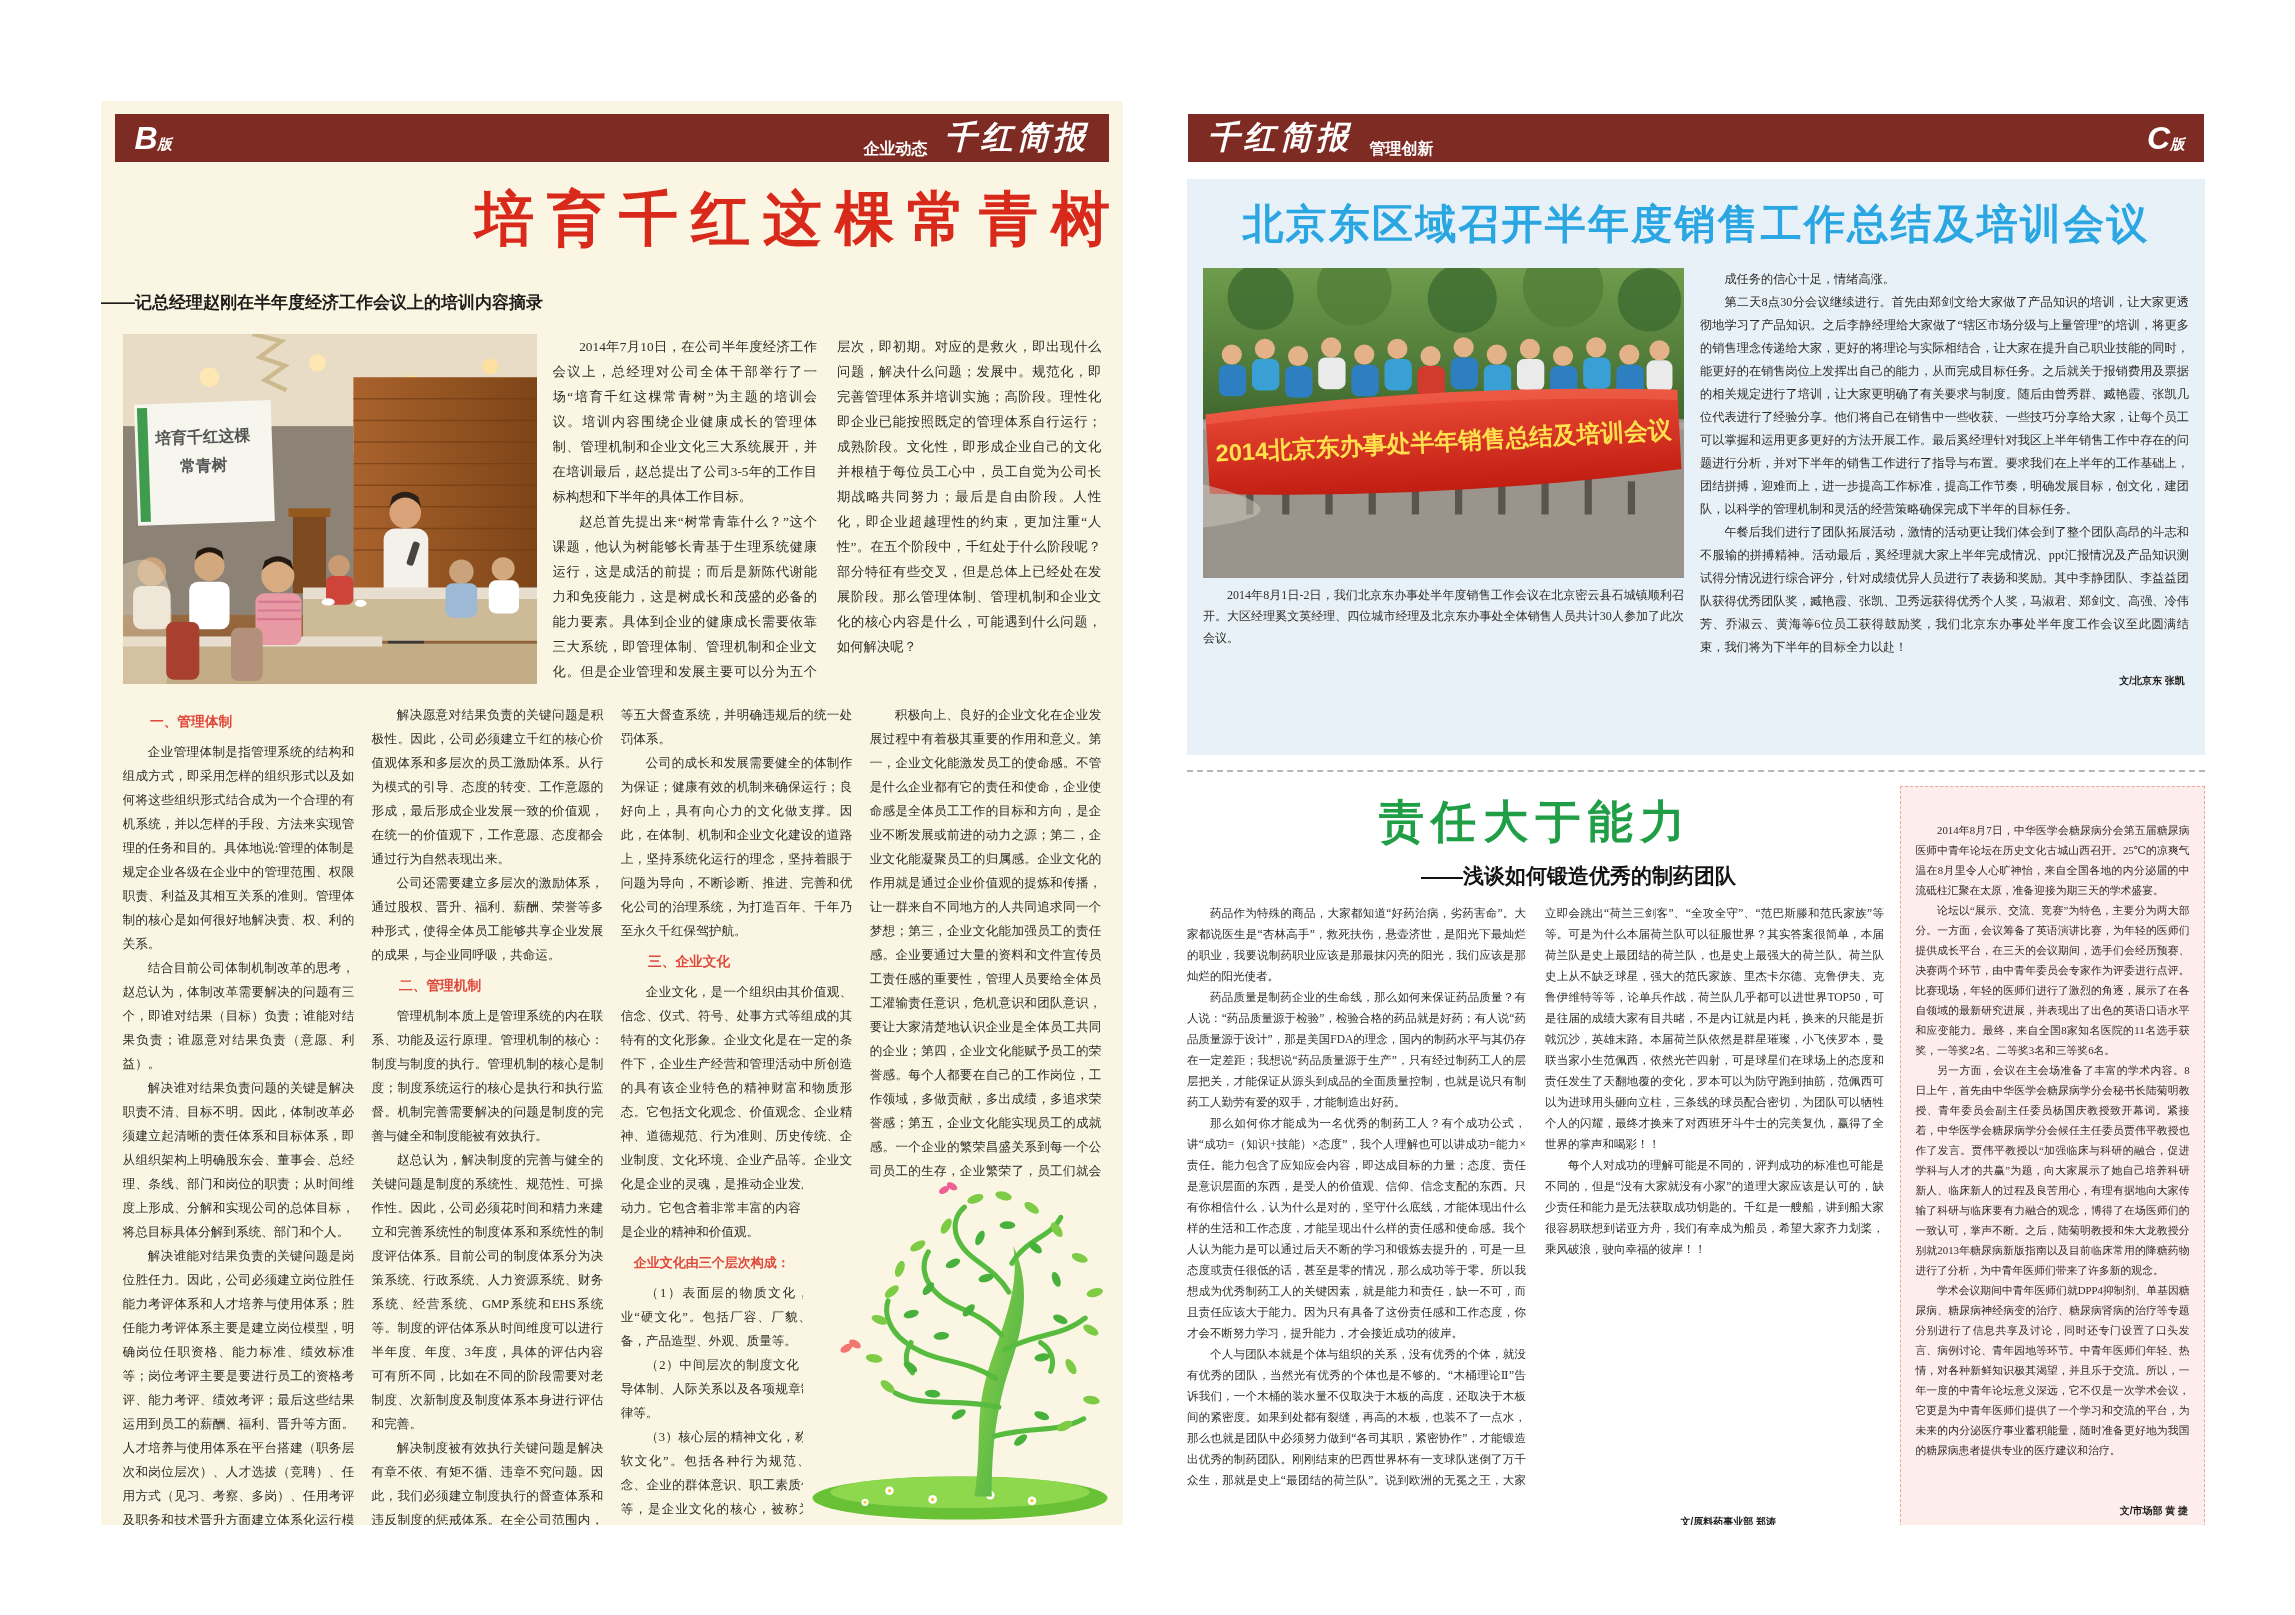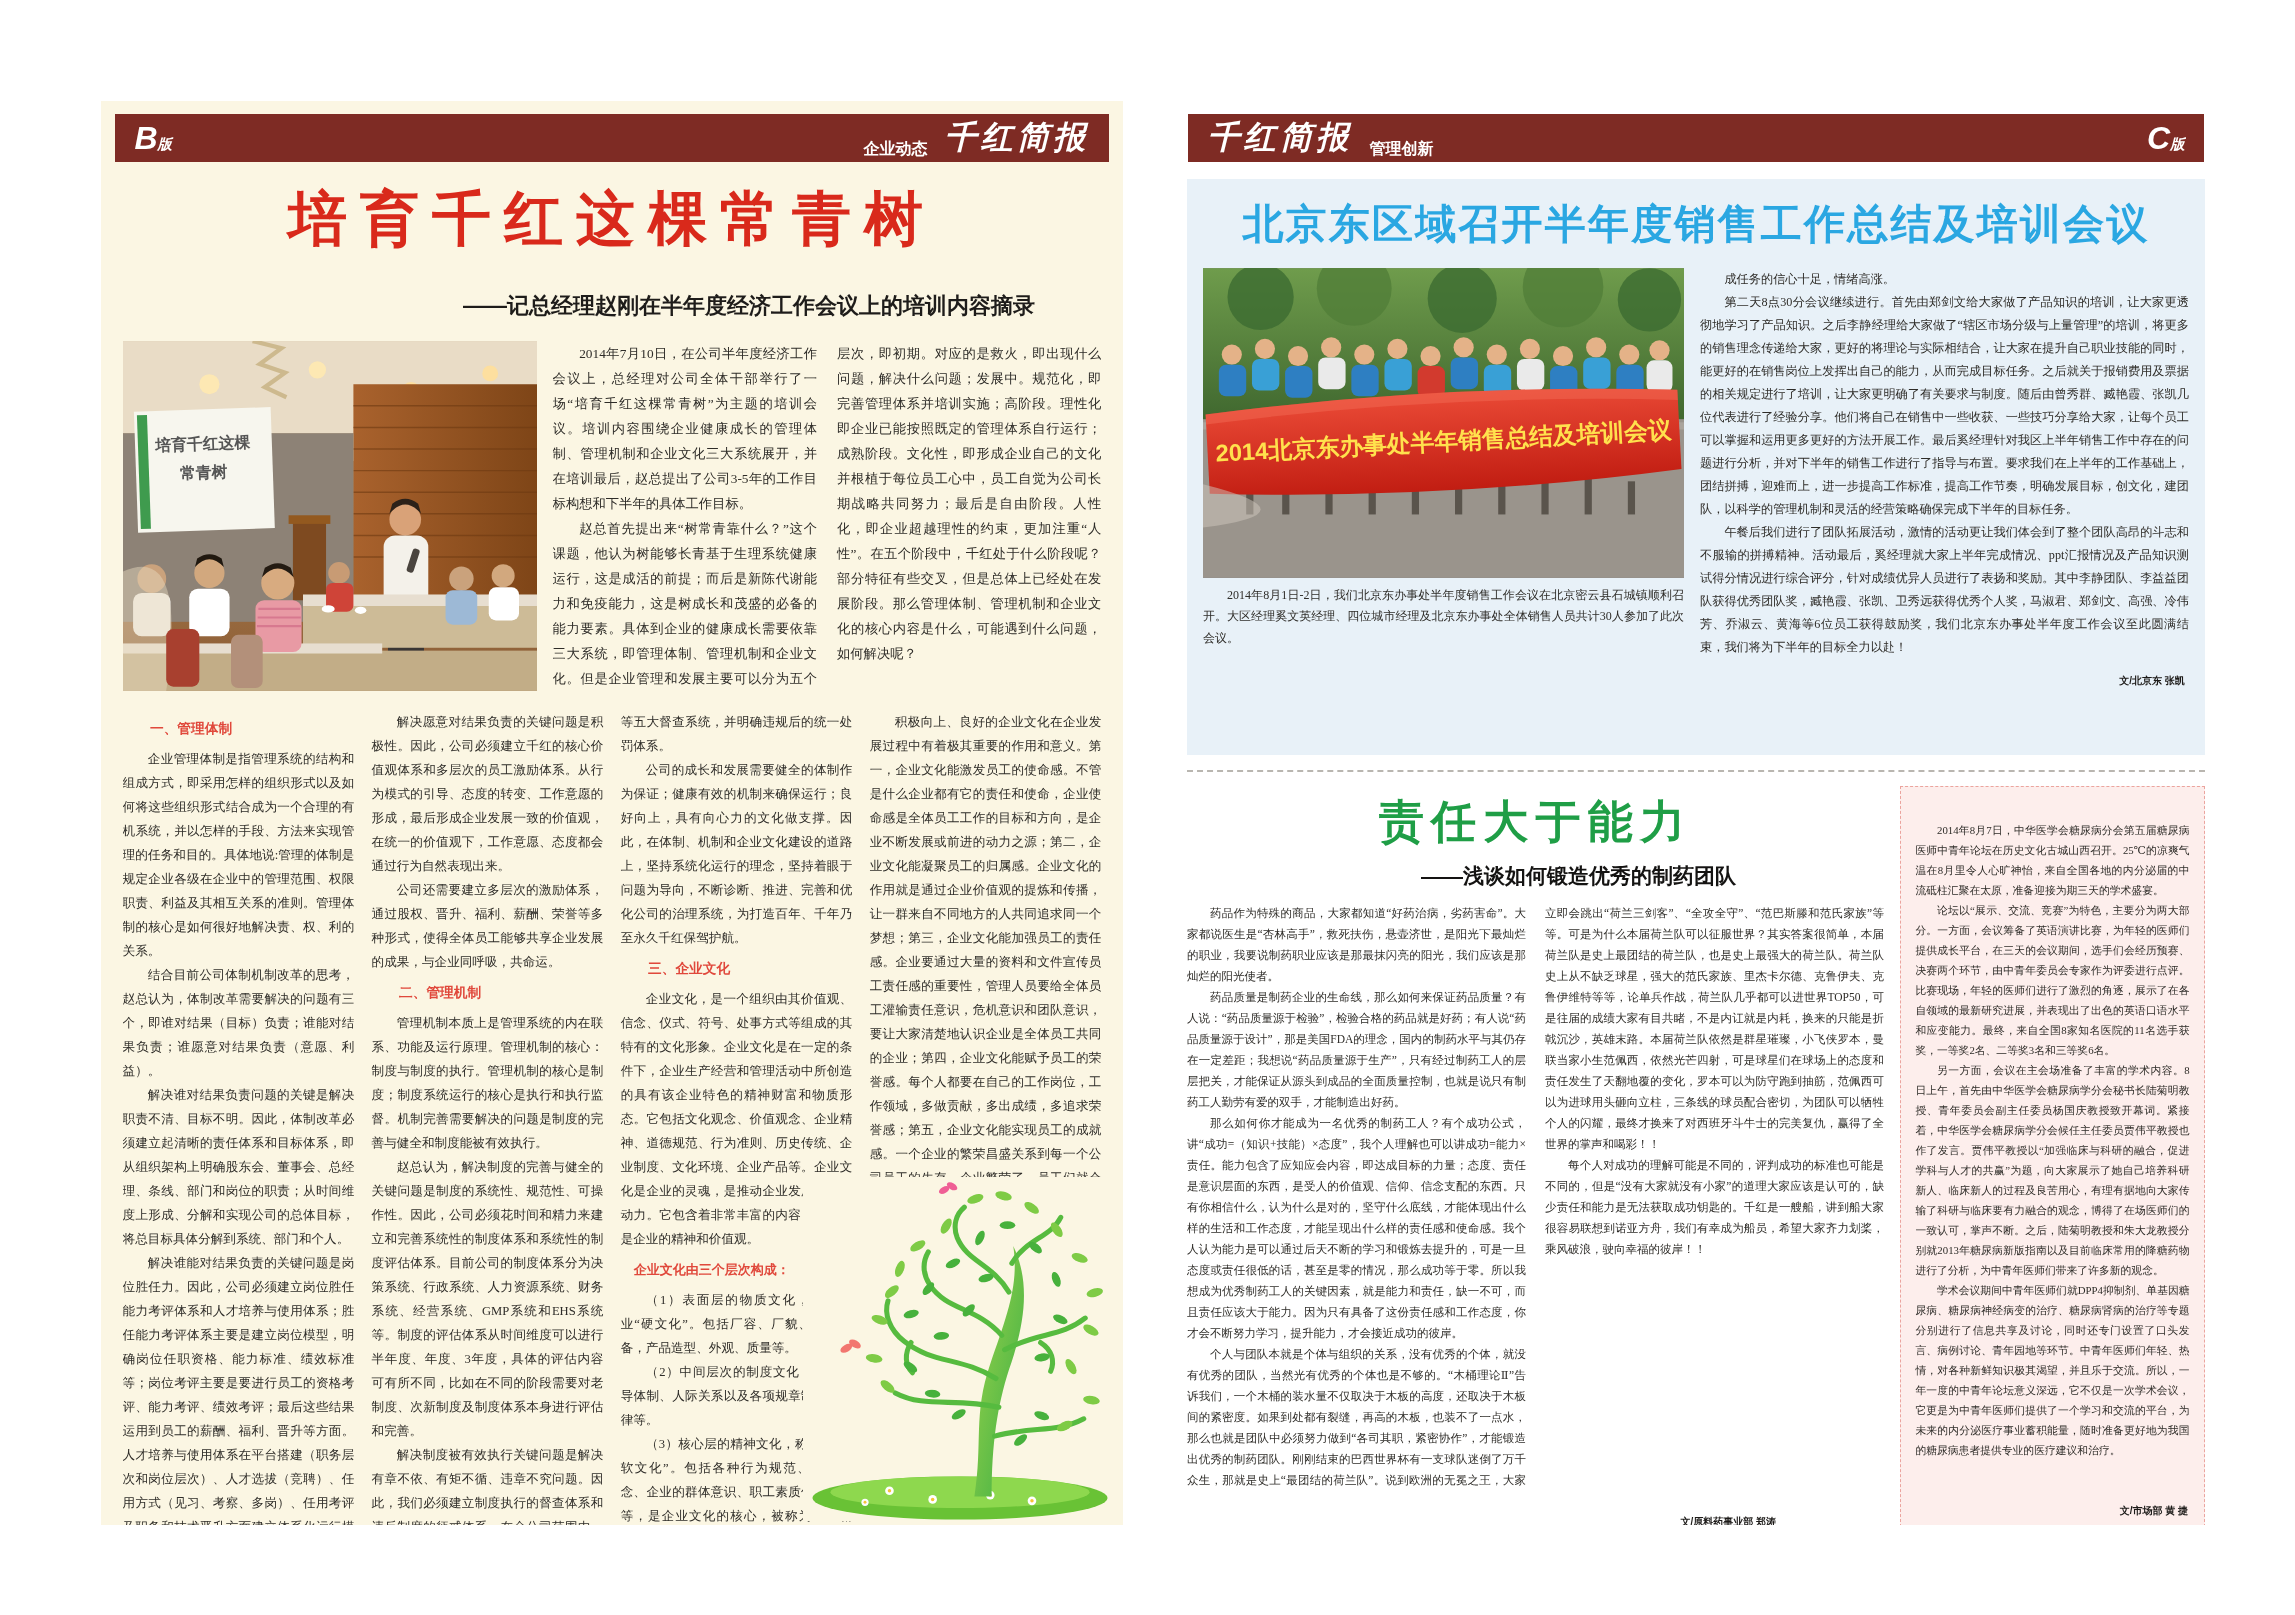--- a/index.html
+++ b/index.html
@@ -14,24 +14,24 @@
        display:flex;align-items:center;justify-content:space-between;padding:0 19px;box-sizing:border-box;}
   .edition{font-family:"Liberation Sans","DejaVu Sans",sans-serif;font-weight:700;font-style:italic;}
   .edition .big{font-size:32px;}
   .edition .small{font-size:14.4px;}
   .mast-group{display:flex;align-items:flex-end;gap:17px;}
   .bar-small{font-family:"Liberation Sans","DejaVu Sans",sans-serif;font-size:16px;font-weight:700;}
   .bar-mast{font-size:32px;font-weight:700;font-style:italic;letter-spacing:4.3px;
             font-family:"Liberation Serif","DejaVu Serif",serif;}
 
   
-  .b-headline{margin-top:24.5px;text-align:center;color:#d9291b;font-size:59px;font-weight:700;
+  .b-headline{margin-top:24.5px;text-align:right;color:#d9291b;font-size:59px;font-weight:700;
               letter-spacing:13px;line-height:1.1;}
-  .b-subtitle{margin-top:14.4px;text-align:right;padding-right:88px;font-family:"Liberation Sans","DejaVu Sans",sans-serif;
-              font-weight:700;font-size:22px;color:#1e1c1a;}
+  .b-subtitle{margin-top:14.4px;padding-right:88px;font-family:"Liberation Sans","DejaVu Sans",sans-serif;
+              font-weight:700;font-size:17px;color:#1e1c1a;}
 
   .top-flow{display:flex;gap:16px;margin:20px 21.6px 0;height:356px;}
   .photo-b{flex:none;width:414px;height:350px;overflow:hidden;background:#8a5a32;}
   .top-cols{flex:1;column-count:2;column-gap:20px;font-size:13.3px;line-height:25px;
             text-align:justify;overflow:hidden;height:100%;column-fill:auto;}
 
   .body-cols{margin:13px 21.6px 0;height:858px;column-count:4;column-gap:17.3px;column-fill:auto;
              font-size:12.6px;line-height:24px;text-align:justify;overflow:hidden;}
   .p{text-indent:2em;margin:0;}
   .h{color:#e0483b;font-weight:700;font-size:13.7px;padding-left:2em;margin:7.2px 0 5.8px;}

